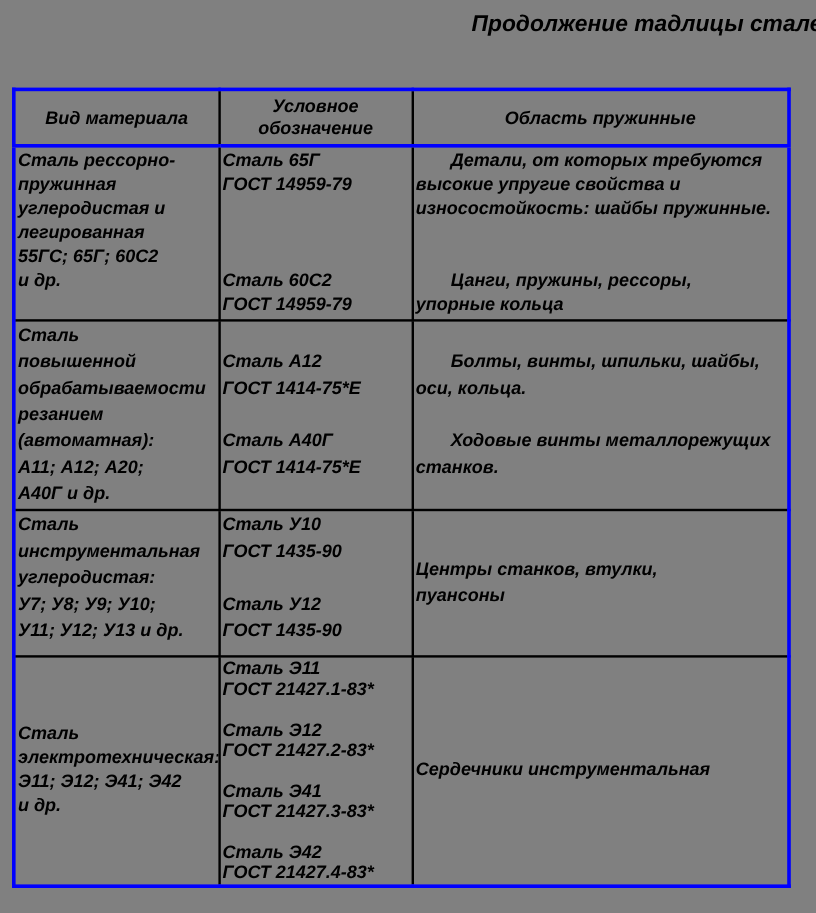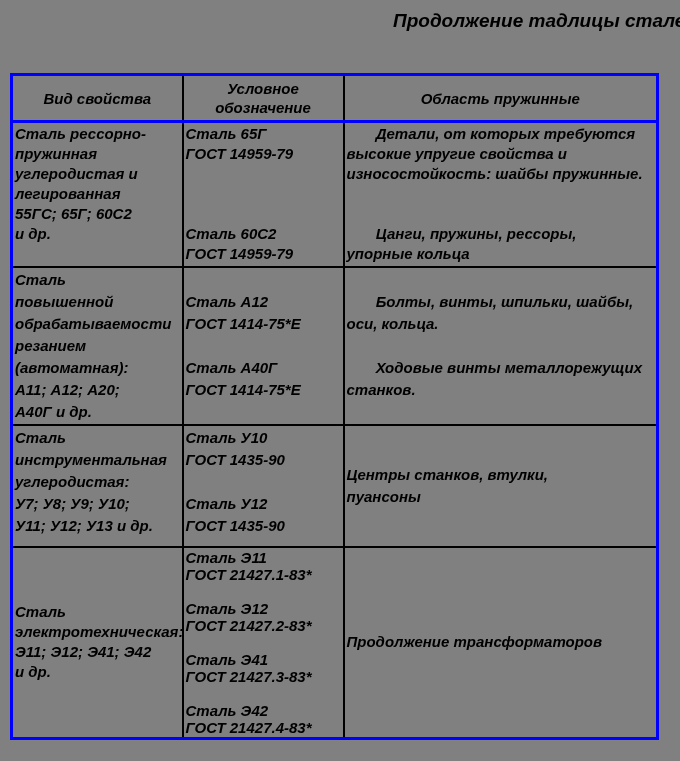--- a/index.html
+++ b/index.html
@@ -70,21 +70,21 @@
 <div class="caption">Продолжение тадлицы сталей</div>
 
 <table class="steel-table">
   <colgroup>
     <col class="c1">
     <col class="c2">
     <col class="c3">
   </colgroup>
   <thead>
     <tr class="r-head">
-      <th>Вид свойства</th>
+      <th>Вид материала</th>
       <th>Условное
 обозначение</th>
       <th>Область пружинные</th>
     </tr>
   </thead>
   <tbody>
     <tr class="r1">
       <td class="lh20">Сталь рессорно-
 пружинная
 углеродистая и
@@ -150,16 +150,16 @@
 ГОСТ 21427.1-83*
 
 Сталь Э12
 ГОСТ 21427.2-83*
 
 Сталь Э41
 ГОСТ 21427.3-83*
 
 Сталь Э42
 ГОСТ 21427.4-83*</td>
-      <td class="lh20 vmid">Продолжение трансформаторов</td>
+      <td class="lh20 vmid">Сердечники инструментальная</td>
     </tr>
   </tbody>
 </table>
 
 </body></html>

